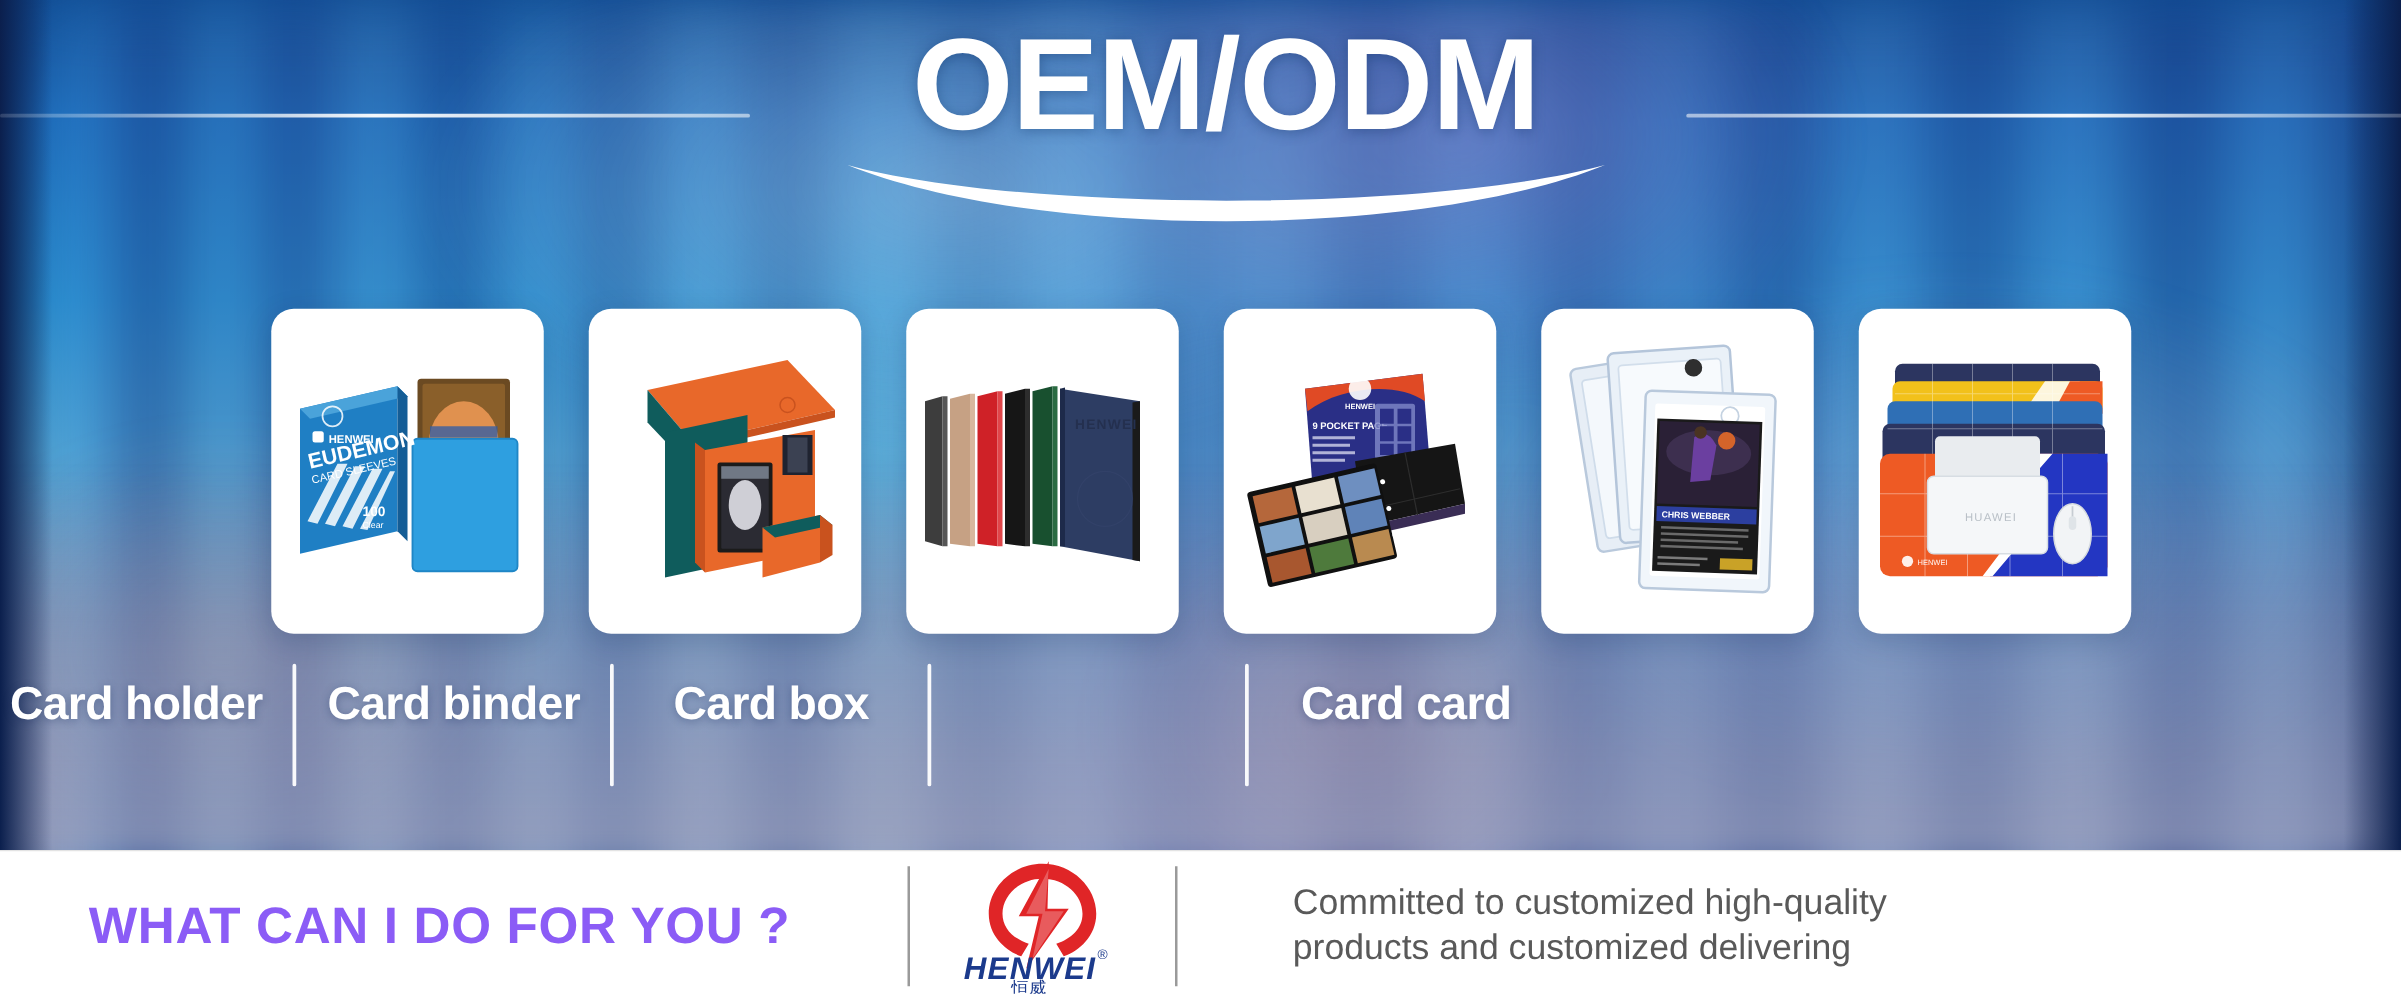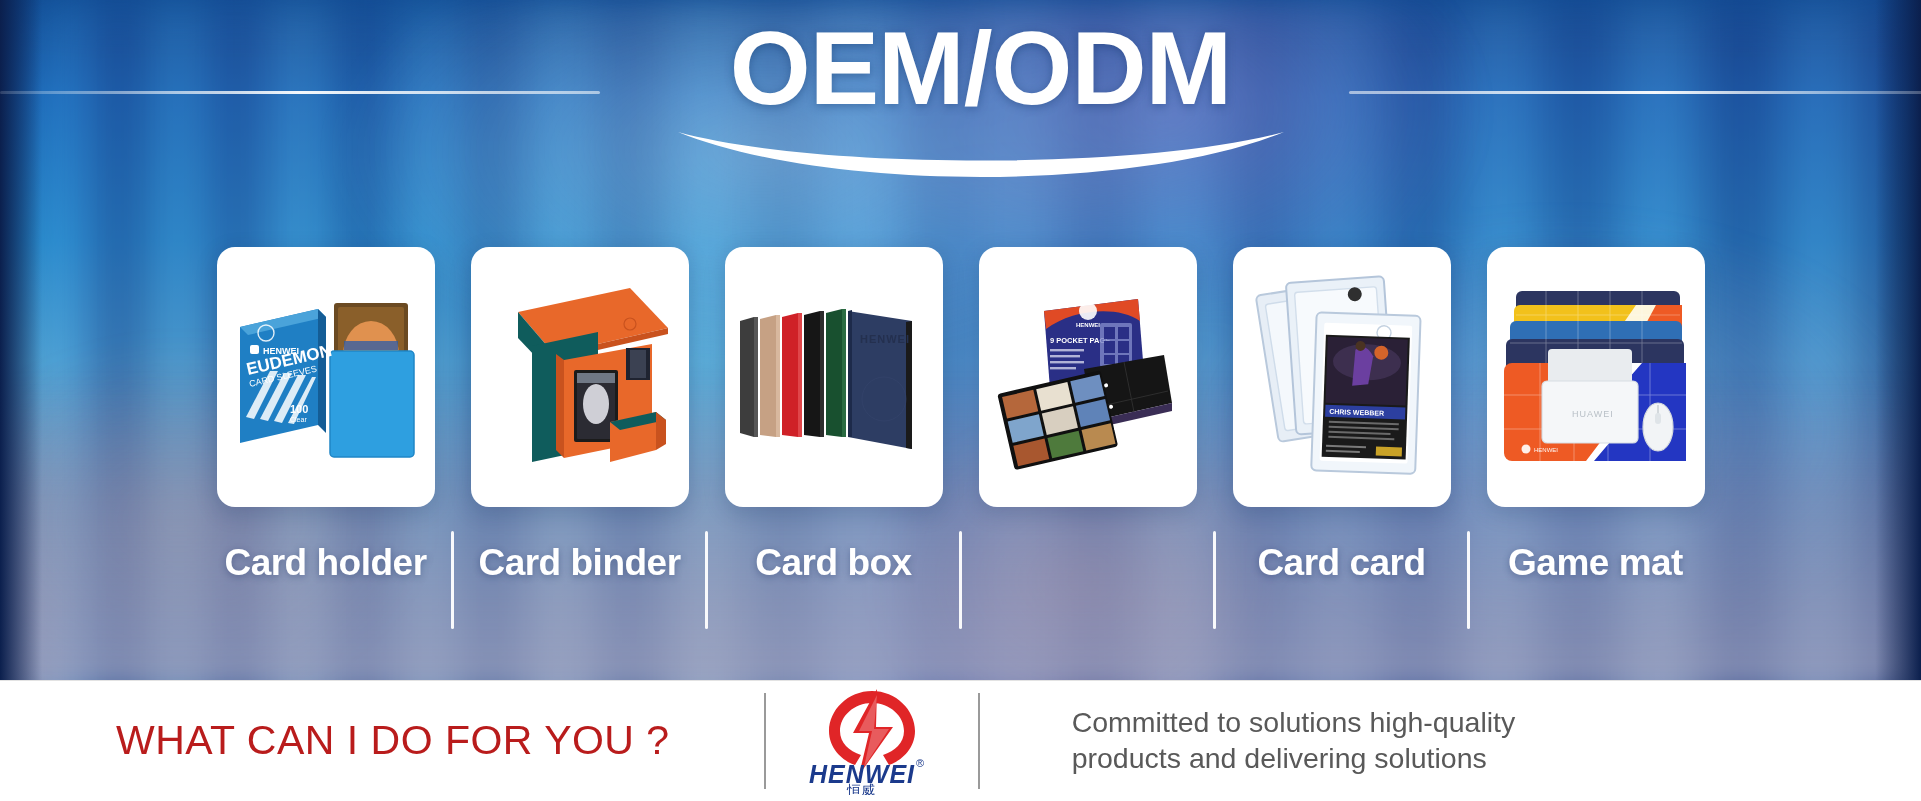--- a/index.html
+++ b/index.html
@@ -75,37 +75,37 @@
   
   .cards{position:absolute;left:0;top:247px;width:100%;height:260px;
          display:flex;justify-content:center;gap:36px;}
   .card{width:218px;height:260px;background:#fff;border-radius:18px;
         box-shadow:0 6px 22px rgba(10,30,70,.18);
         display:flex;align-items:center;justify-content:center;overflow:hidden;}
   .card svg{display:block;}
 
   
   .labels{position:absolute;left:0;top:525px;width:100%;height:120px;
-          display:flex;justify-content:center;gap:36px;}
+          display:flex;gap:36px;}
   .label-cell{width:218px;position:relative;display:flex;align-items:flex-start;justify-content:center;}
   .label-cell .txt{
     color:#fff;font-size:37px;font-weight:bold;line-height:1.1;white-space:nowrap;
     padding-top:18px;text-shadow:0 2px 7px rgba(20,40,90,.35);letter-spacing:-.5px;
   }
   .label-cell .divider{
     position:absolute;right:-19px;top:6px;width:3px;height:98px;background:#fff;border-radius:2px;opacity:.95;
   }
   .label-cell:last-child .divider{display:none;}
 
   
   .footer{position:absolute;left:0;bottom:0;width:100%;height:121px;background:#fff;
           display:flex;align-items:center;}
   .footer-q{
-    color:#b91c1c;font-size:41px;font-weight:normal;letter-spacing:.5px;
-    margin-left:116px;white-space:nowrap;
+    color:#8b5cf6;font-size:41px;font-weight:bold;letter-spacing:.5px;
+    margin-left:71px;white-space:nowrap;
     font-family:"Liberation Sans","DejaVu Sans",sans-serif;
   }
   .vbar{width:2px;height:96px;background:#9a9a9a;}
   .vbar-1{margin-left:94px;}
   .vbar-2{margin-left:0;}
   .logo-wrap{width:212px;display:flex;align-items:center;justify-content:center;}
   .logo{width:150px;height:108px;display:block;}
   .tagline{
     margin-left:92px;color:#595959;font-size:28.5px;line-height:1.24;
     font-family:"Liberation Sans","DejaVu Sans",sans-serif;
@@ -378,24 +378,20 @@
       <span class="txt">Card box</span>
       <span class="divider"></span>
     </div>
     <div class="label-cell">
       <span class="divider"></span>
     </div>
     <div class="label-cell">
       <span class="txt">Card card</span>
       <span class="divider"></span>
     </div>
-    <div class="label-cell">
-      <span class="txt">Game mat</span>
-
-    </div>
   </div>
 
   <div class="footer">
     <div class="footer-topline"></div>
 
     <div class="footer-q">WHAT CAN I DO FOR YOU ?</div>
 
     <div class="vbar vbar-1"></div>
 
     <div class="logo-wrap">
@@ -405,18 +401,18 @@
         <path d="M80 8 L62 44 L75 44 L67 80 L92 42 L77 42 Z" fill="#ffffff" opacity=".25"></path>
         <text x="12" y="96" font-size="25" font-weight="bold" font-style="italic" font-family="Liberation Sans, sans-serif" fill="#1b3a8c" letter-spacing="1">HENWEI</text>
         <text x="119" y="80" font-size="11" font-family="Liberation Sans, sans-serif" fill="#1b3a8c">®</text>
         <text x="50" y="108" font-size="14" font-family="DejaVu Sans, sans-serif" fill="#1b3a8c">恒威</text>
       </svg>
     </div>
 
     <div class="vbar vbar-2"></div>
 
     <div class="tagline">
-      <div>Committed to solutions high-quality</div>
-      <div>products and delivering solutions</div>
+      <div>Committed to customized high-quality</div>
+      <div>products and customized delivering</div>
     </div>
   </div>
 
 </div>
 
 </body></html>

